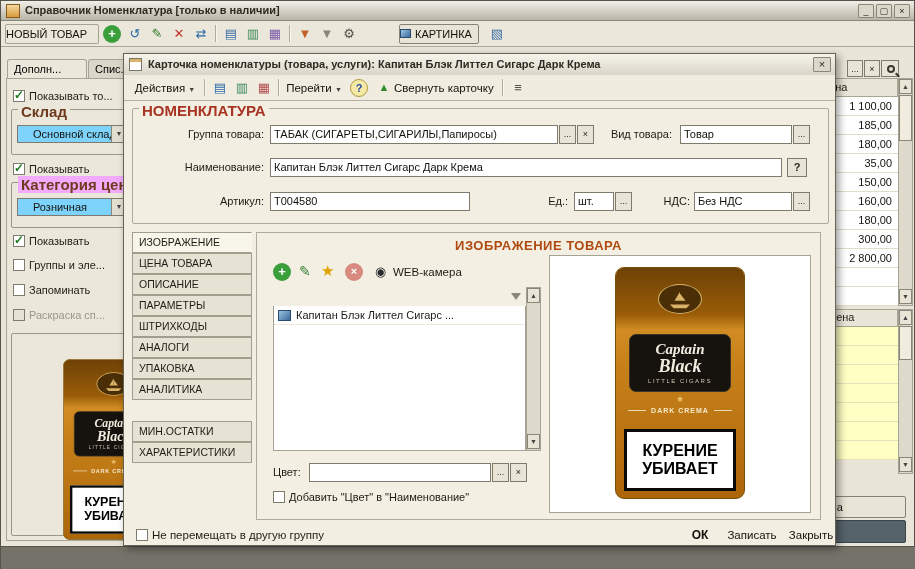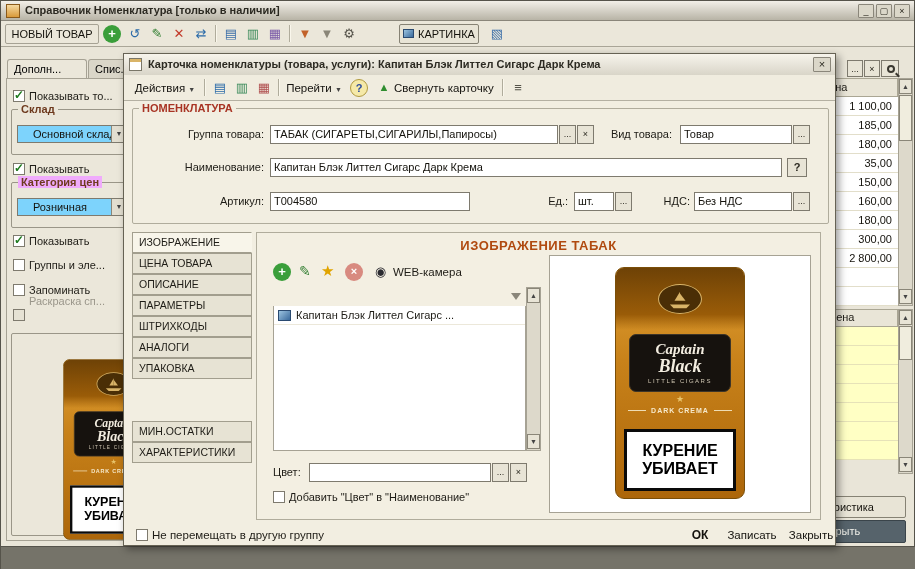--- a/index.html
+++ b/index.html
@@ -15,28 +15,28 @@
 .tbicon{position:absolute;top:3px;width:20px;height:20px;text-align:center;line-height:19px;font-size:13px;border-radius:2px}
 .sep{position:absolute;top:4px;width:1px;height:17px;background:#b0ac9c;box-shadow:1px 0 0 #faf7ec}
 .field{position:absolute;background:#fff;border:1px solid #7e7a6e;font-size:11px;line-height:16px;padding:0 3px;white-space:nowrap;overflow:hidden;color:#14120c}
 .mini{position:absolute;background:#e8e4d6;border:1px solid #7e7a6e;font-size:9px;line-height:16px;text-align:center;color:#2a281f}
 .cb{position:absolute;width:12px;height:12px;background:#fff;border:1px solid #7e7a6e}
 .cb.checked::after{content:"✓";position:absolute;left:0;top:-3px;font-size:12px;font-weight:bold;color:#1e7a1e}
 .cb.disabled{background:#e6e2d4}
 .cblabel{position:absolute;font-size:11px;color:#1e1c16;white-space:nowrap;overflow:hidden}
 .cblabel.disabled{color:#9a968a}
 .fieldset{position:absolute;border:1px solid #9a9688;border-radius:2px}
-.legend{position:absolute;top:-7px;left:6px;padding:0 3px;font-size:11px;font-weight:bold;white-space:nowrap}
+.legend{position:absolute;top:-7px;left:6px;padding:0 3px;font-size:15px;font-weight:bold;white-space:nowrap}
 .combo{position:absolute;background:#7dd3fc;border:1px solid #7e7a6e;font-size:11px;line-height:16px;padding:0 15px;white-space:nowrap;overflow:hidden;color:#14120c}
 .dd{position:absolute;right:0;top:0;bottom:0;width:15px;background:#e2ded0;border-left:1px solid #8a8678;font-size:7px;text-align:center;line-height:16px;color:#444}
 .sb-btn{position:absolute;width:13px;height:15px;background:#e8e4d6;border:1px solid #8a8678;font-size:7px;text-align:center;line-height:13px;color:#444}
 .sb-thumb{position:absolute;width:13px;background:#f0edde;border:1px solid #8a8678}
 .prow{position:absolute;background:#fff;border-bottom:1px solid #e2deca;font-size:11px;color:#14120c;text-align:right;padding-right:6px;line-height:18px}
 .yrow{position:absolute;background:#ffffc4;border-bottom:1px solid #e6e2b8;line-height:18px}
-.btn{position:absolute;background:#e8e4d6;border:1px solid #868274;border-radius:2px;font-size:11px;text-align:center;color:#14120c;white-space:nowrap;overflow:hidden}
+.btn{position:absolute;background:#e8e4d6;border:1px solid #868274;border-radius:2px;font-size:11px;color:#14120c;white-space:nowrap;overflow:hidden}
 .flat-btn{position:absolute;font-size:11.5px;color:#14120e;text-align:center;white-space:nowrap}
 .vtab{position:absolute;left:8px;width:120px;height:21px;background:#e7e3d4;border:1px solid #a29e8e;font-size:10.5px;line-height:19px;padding-left:6px;color:#1e1c16;white-space:nowrap;overflow:hidden}
 .vtab.selected{background:#f8f5ea;border-right-color:#f8f5ea}
 .mag{display:inline-block;width:8px;height:8px;border:2px solid #3a3830;border-radius:50%;position:relative;top:1px;left:1px}
 .mag::after{content:"";position:absolute;width:5px;height:2px;background:#3a3830;transform:rotate(45deg);left:6px;top:7px}
 .thumb-ic{position:absolute;width:13px;height:11px;background:linear-gradient(135deg,#9cc4e0,#3a6a9c);border:1px solid #2a4a70}
 .funnel{position:absolute;width:0;height:0;border-left:5px solid transparent;border-right:5px solid transparent;border-top:7px solid #8a867a}
 
 .pack{position:relative;width:130px;height:232px;border-radius:9px;border:1px solid #7a4e08;overflow:hidden;background:linear-gradient(180deg,#e2a135,#c8821a 40%,#ac660a)}
 .pack-top{position:absolute;top:0;left:0;right:0;height:62px;background:linear-gradient(180deg,#6e4206,#9a5c08 75%,rgba(154,92,8,0));display:flex;align-items:center;justify-content:center}
@@ -118,21 +118,21 @@
   <span class="cb checked" style="left:12px;top:234px"></span>
   <span class="cblabel" style="left:28px;top:234px;width:105px">Показывать</span>
 
   <span class="cb" style="left:12px;top:258px"></span>
   <span class="cblabel" style="left:28px;top:258px;width:105px">Группы и эле...</span>
 
   <span class="cb" style="left:12px;top:283px"></span>
   <span class="cblabel" style="left:28px;top:283px;width:105px">Запоминать</span>
 
   <span class="cb disabled" style="left:12px;top:308px"></span>
-  <span class="cblabel disabled" style="left:28px;top:294px;width:105px">Раскраска сп...</span>
+  <span class="cblabel disabled" style="left:28px;top:308px;width:105px">Раскраска сп...</span>
 
   <div class="fieldset" style="left:10px;top:332px;width:122px;height:203px"></div>
 
   <div class="abs" style="left:62px;top:358px">
     <div class="pack small">
       <div class="pack-top">
         <div class="crest">
           <svg width="30" height="22" viewBox="0 0 30 24">
               <path d="M4 18 L26 18 L22 22 L8 22 Z" fill="#d9b468"></path>
               <path d="M15 4 L9 14 L15 14 Z" fill="#d9b468"></path>
@@ -244,25 +244,26 @@
     <div class="field" style="left:570px;top:138px;width:98px;height:19px">Без НДС</div>
     <span class="mini" style="left:669px;top:138px;width:17px;height:19px">...</span>
 
     <div class="vtab selected" style="top:178px">ИЗОБРАЖЕНИЕ</div>
     <div class="vtab" style="top:199px">ЦЕНА ТОВАРА</div>
     <div class="vtab" style="top:220px">ОПИСАНИЕ</div>
     <div class="vtab" style="top:241px">ПАРАМЕТРЫ</div>
     <div class="vtab" style="top:262px">ШТРИХКОДЫ</div>
     <div class="vtab" style="top:283px">АНАЛОГИ</div>
     <div class="vtab" style="top:304px">УПАКОВКА</div>
+    <div class="vtab" style="top:325px">АНАЛИТИКА</div>
     <div class="vtab" style="top:367px">МИН.ОСТАТКИ</div>
     <div class="vtab" style="top:388px">ХАРАКТЕРИСТИКИ</div>
 
     <div class="abs" style="left:132px;top:178px;width:565px;height:288px;background:#f3efe2;border:1px solid #b0ac9c">
-      <div class="abs" style="left:0;right:0;top:5px;text-align:center;font-size:13px;font-weight:bold;letter-spacing:0.5px;color:#b04a10">ИЗОБРАЖЕНИЕ ТАБАК</div>
+      <div class="abs" style="left:0;right:0;top:5px;text-align:center;font-size:13px;font-weight:bold;letter-spacing:0.5px;color:#b04a10">ИЗОБРАЖЕНИЕ ТОВАРА</div>
 
       <span class="abs" style="left:16px;top:30px;width:18px;height:18px;background:#3a9e3a;border-radius:50%;color:#fff;font-weight:bold;text-align:center;line-height:17px;font-size:13px">+</span>
       <span class="abs" style="left:42px;top:30px;font-size:14px;color:#2f7d2f">✎</span>
       <span class="abs" style="left:64px;top:29px;font-size:15px;color:#e0a400">★</span>
       <span class="abs" style="left:88px;top:30px;width:18px;height:18px;background:#d88a80;border-radius:50%;color:#fff;font-weight:bold;text-align:center;line-height:16px;font-size:11px">×</span>
       <span class="abs" style="left:118px;top:31px;font-size:13px;color:#2a2a30">◉</span>
       <span class="abs txt" style="left:136px;top:33px;font-size:11.5px">WEB-камера</span>
 
       <span class="funnel" style="left:254px;top:60px"></span>
       <div class="abs" style="left:16px;top:73px;width:253px;height:145px;background:#fff;border:1px solid #a6a294;border-top:none">

